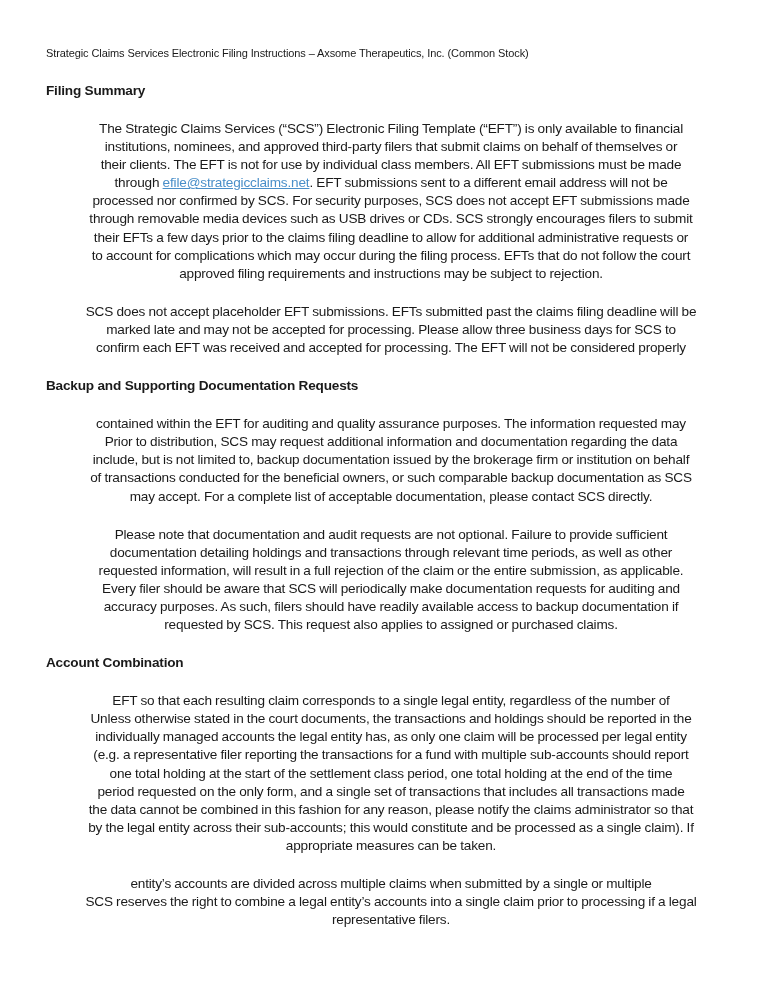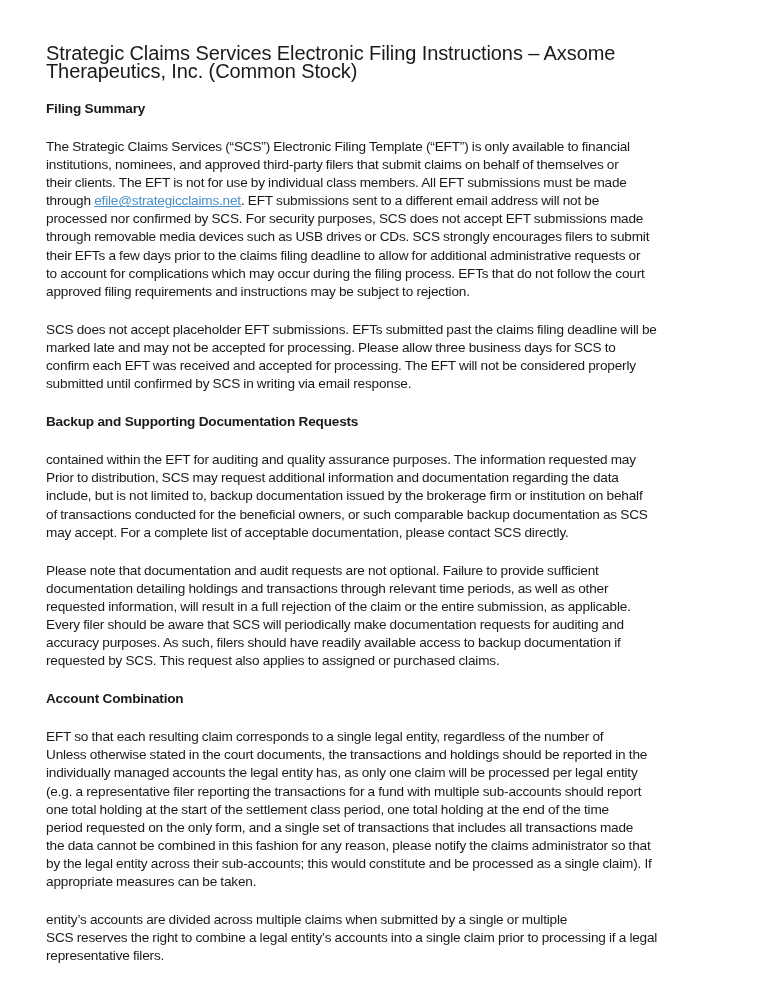--- a/index.html
+++ b/index.html
@@ -15,38 +15,39 @@
     font-family: "Liberation Sans", sans-serif;
     color: #1a1a1a;
   }
   .page {
     position: absolute;
     left: 46px;
     top: 44px;
     width: 690px;
   }
   .doc-title {
-    font-size: 20px;
+    font-size: 11px;
     line-height: 18px;
     margin: 0 0 20px 0;
     letter-spacing: -0.1px;
   }
   .heading {
     font-weight: bold;
     font-size: 13.6px;
     line-height: 18px;
     margin: 0 0 20px 0;
     letter-spacing: -0.2px;
   }
   .para {
     font-size: 13.6px;
     line-height: 18.1px;
     margin: 0 0 20px 0;
     letter-spacing: -0.18px;
     word-spacing: -0.3px;
+    text-align: center;
   }
   .para .ln {
     display: block;
     white-space: nowrap;
   }
   a.email-link {
     color: #4a8fc9;
     text-decoration: underline;
     text-decoration-color: #4a8fc9;
   }
@@ -70,21 +71,20 @@
       <span class="ln">through removable media devices such as USB drives or CDs. SCS strongly encourages filers to submit</span>
       <span class="ln">their EFTs a few days prior to the claims filing deadline to allow for additional administrative requests or</span>
       <span class="ln">to account for complications which may occur during the filing process. EFTs that do not follow the court</span>
       <span class="ln">approved filing requirements and instructions may be subject to rejection.</span>
     </p>
 
     <p class="para">
       <span class="ln">SCS does not accept placeholder EFT submissions. EFTs submitted past the claims filing deadline will be</span>
       <span class="ln">marked late and may not be accepted for processing. Please allow three business days for SCS to</span>
       <span class="ln">confirm each EFT was received and accepted for processing. The EFT will not be considered properly</span>
-      <span class="ln">submitted until confirmed by SCS in writing via email response.</span>
     </p>
   </section>
 
   <section>
     <h2 class="heading">Backup and Supporting Documentation Requests</h2>
 
     <p class="para">
       <span class="ln">contained within the EFT for auditing and quality assurance purposes. The information requested may</span>
       <span class="ln">Prior to distribution, SCS may request additional information and documentation regarding the data</span>
       <span class="ln">include, but is not limited to, backup documentation issued by the brokerage firm or institution on behalf</span>

